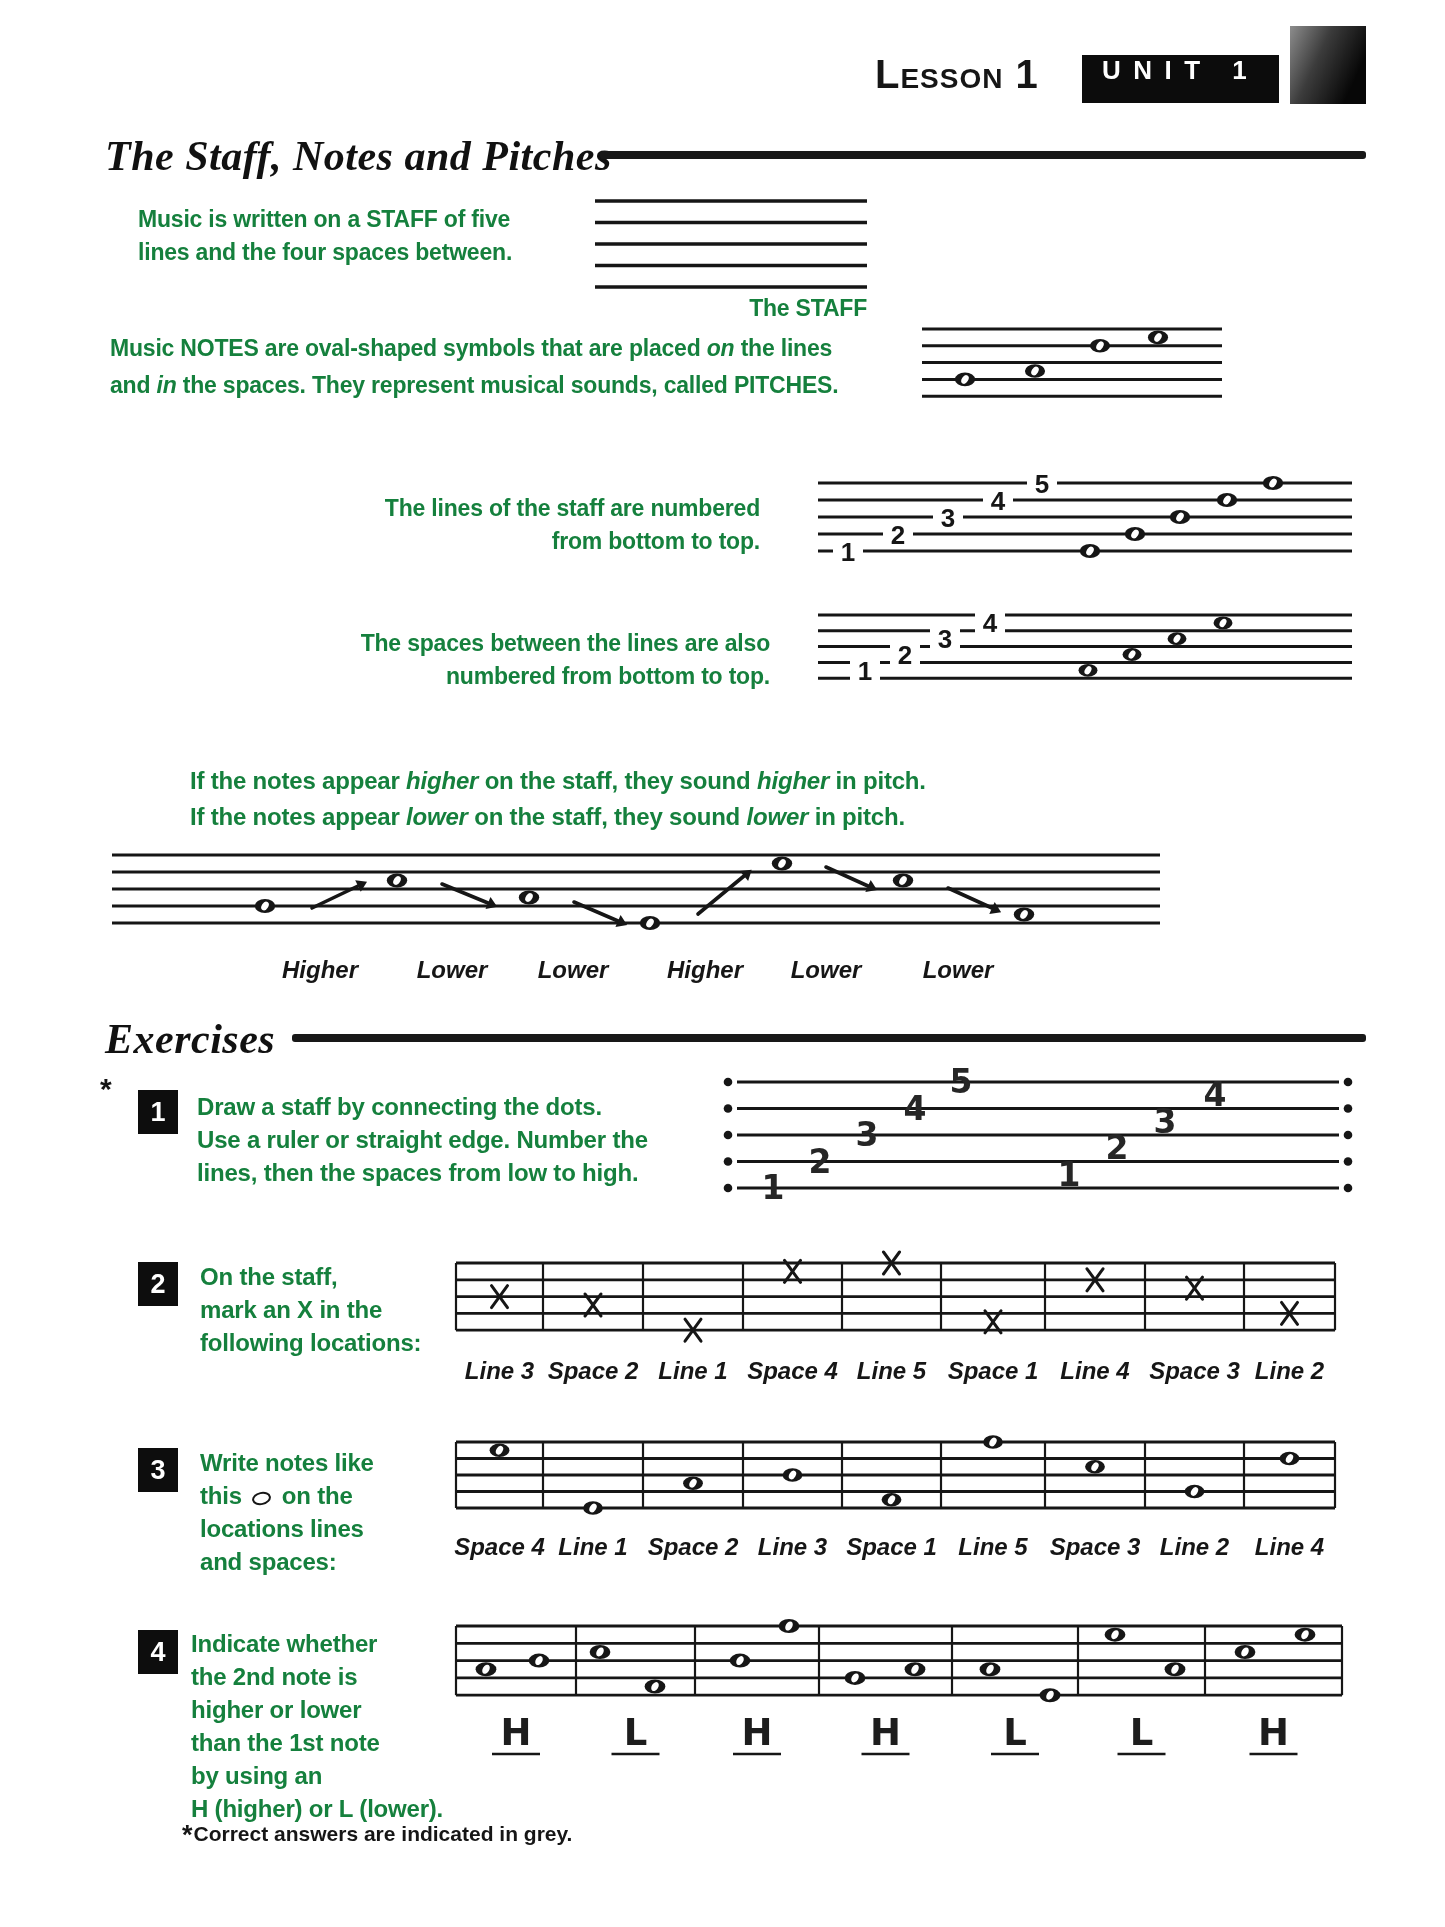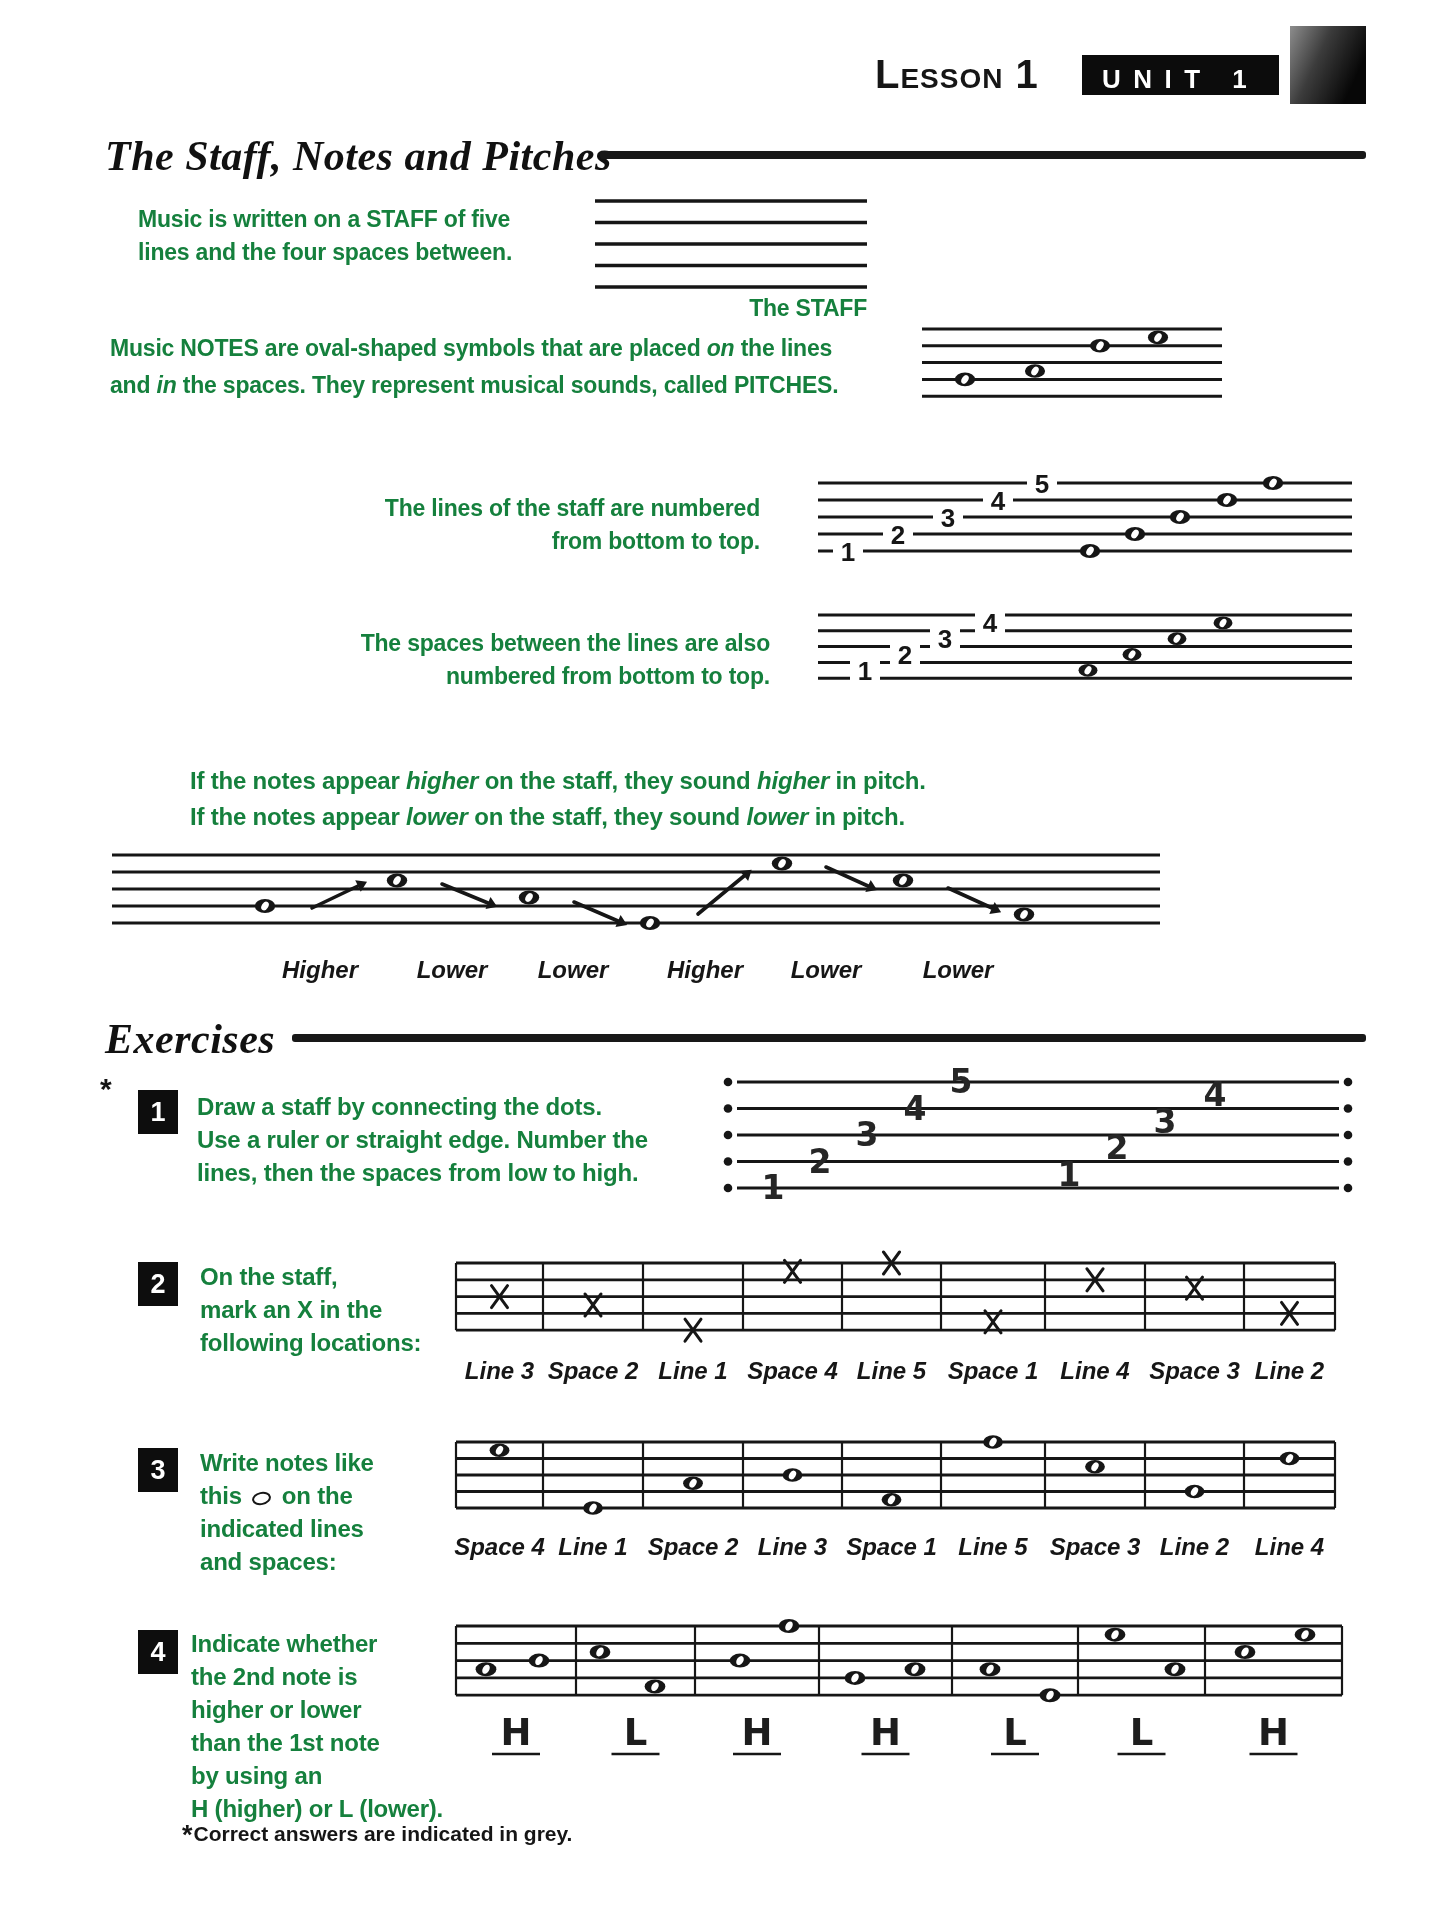--- a/index.html
+++ b/index.html
@@ -6,21 +6,21 @@
   html,body{background:#ffffff}
   .page{position:relative;width:1445px;height:1927px;background:#fff;
         font-family:"Liberation Sans",sans-serif;color:#161616;overflow:hidden}
   .abs{position:absolute}
   .body-text{font-size:23px;font-weight:bold;letter-spacing:-0.2px;line-height:33px;color:#15803d}
   .ital{font-style:italic}
   .sec-title{font-family:"Liberation Serif",serif;font-style:italic;font-weight:bold;
              font-size:42px;color:#111;letter-spacing:0.5px;white-space:nowrap}
   .rule{position:absolute;height:8px;background:#181818;border-radius:3px}
   .lesson-title{font-size:40px;font-weight:bold;font-variant:small-caps;letter-spacing:1px;white-space:nowrap}
-  .unit-box{background:#0c0c0c;height:40px;display:flex;align-items:flex-end;padding:0 20px}
+  .unit-box{background:#0c0c0c;height:48px;display:flex;align-items:flex-start;padding:0 20px}
   .unit-box span{color:#fff;font-size:26px;font-weight:bold;letter-spacing:0.48em;white-space:nowrap}
   .corner{width:76px;height:78px;background:linear-gradient(115deg,#8d8d8d 0%,#3c3c3c 38%,#070707 80%)}
   .numbox{position:absolute;width:40px;height:44px;background:#0d0d0d;color:#fff;
           display:flex;align-items:center;justify-content:center;font-size:27px;font-weight:bold}
   .star{font-size:30px;font-weight:bold}
   .oval-glyph{display:inline-block;width:19px;height:13px;border:2.5px solid #161616;
               border-radius:50%;vertical-align:-1px;transform:rotate(-12deg);margin:0 4px}
   .footnote{font-size:21px;font-weight:bold}
   .footnote .fstar{font-size:27px;vertical-align:-3px;margin-right:1px}
   
@@ -84,21 +84,21 @@
   <div class="abs body-text" style="left:200px;top:1260px;font-size:24px">
     <div>On the staff,</div>
     <div>mark an X in the</div>
     <div>following locations:</div>
   </div>
 
   <div class="numbox" style="left:138px;top:1448px">3</div>
   <div class="abs body-text" style="left:200px;top:1446px;font-size:24px">
     <div>Write notes like</div>
     <div><span>this </span><span class="oval-glyph"></span><span> on the</span></div>
-    <div>indicated lines</div>
+    <div>locations lines</div>
     <div>and spaces:</div>
   </div>
 
   <div class="numbox" style="left:138px;top:1630px">4</div>
   <div class="abs body-text" style="left:191px;top:1627px;font-size:24px">
     <div>Indicate whether</div>
     <div>the 2nd note is</div>
     <div>higher or lower</div>
     <div>than the 1st note</div>
     <div>by using an</div>

